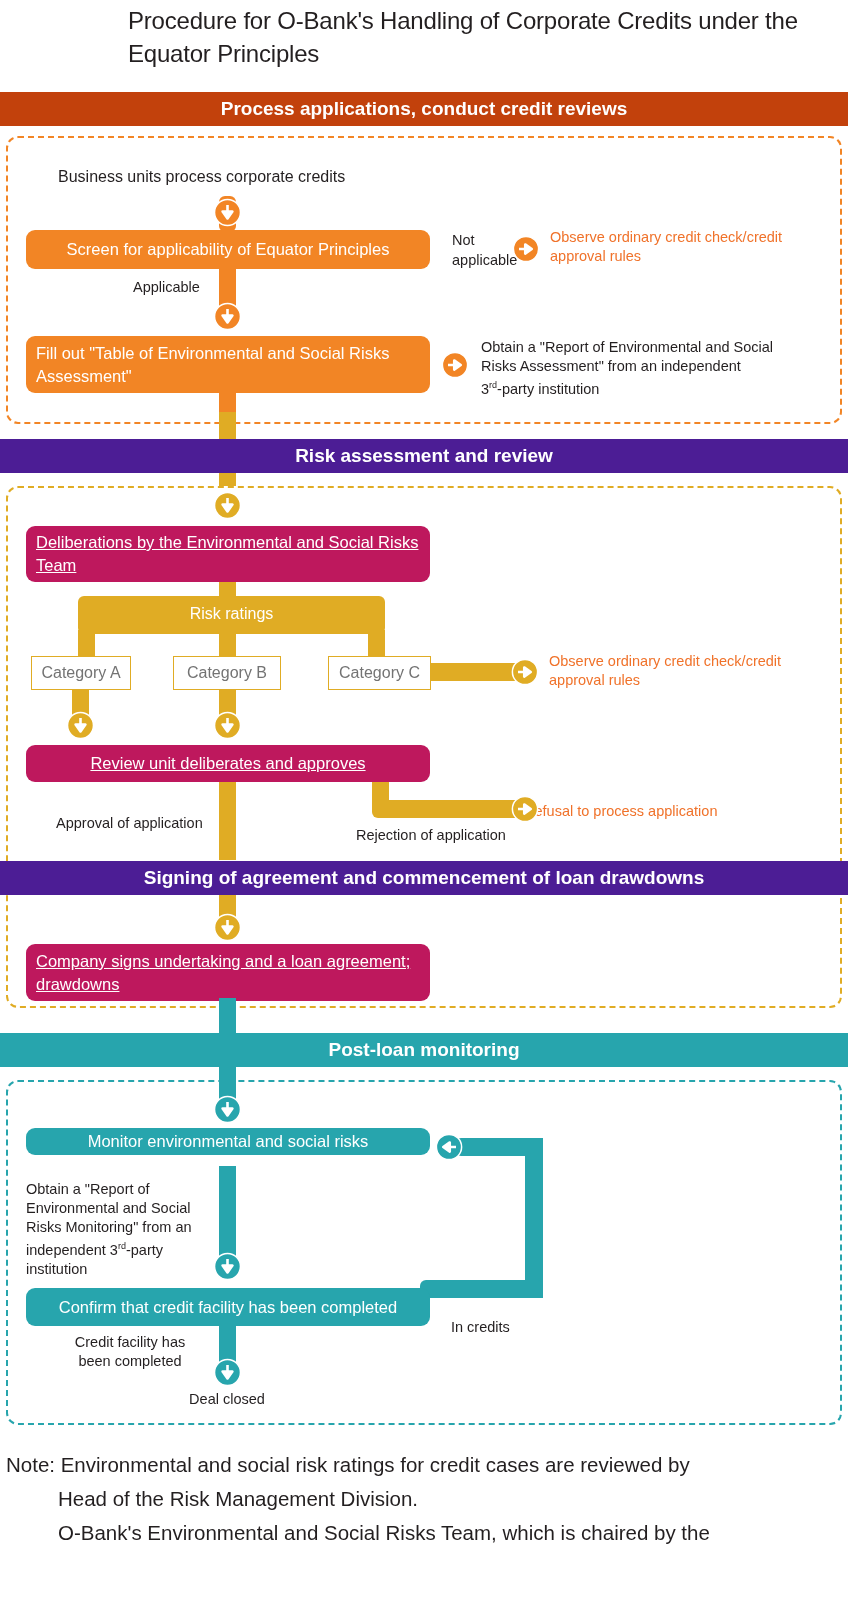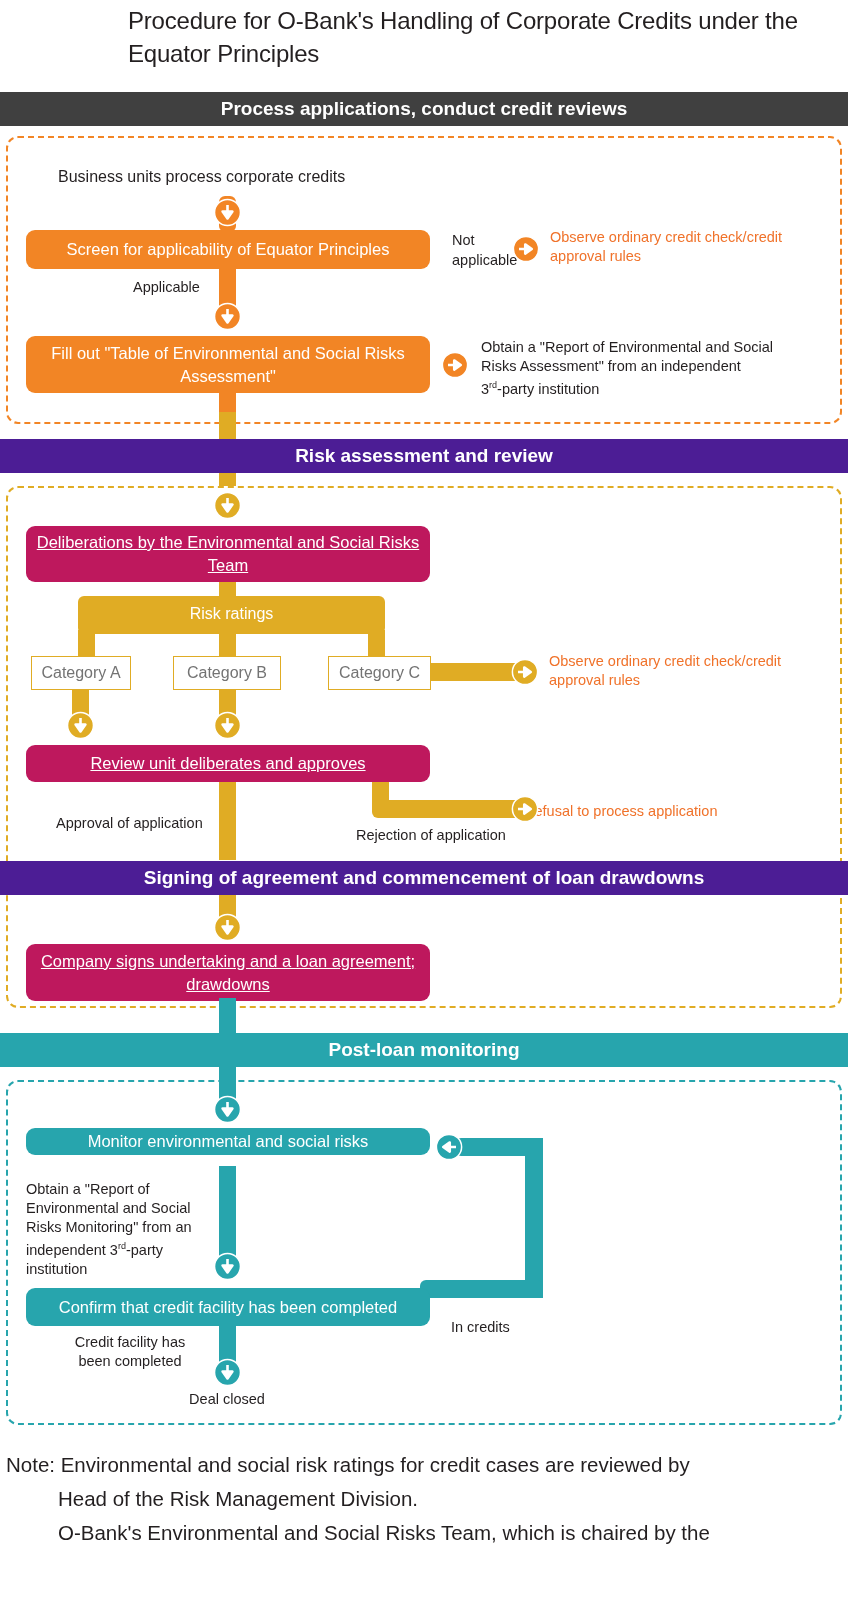--- a/index.html
+++ b/index.html
@@ -19,42 +19,42 @@
     color: #231f20; font-weight: 400;
     letter-spacing: -0.2px;
   }
 
   
   .band {
     position: absolute; left: 0; width: 848px;
     color: #ffffff; font-size: 19px; font-weight: bold;
     text-align: center; line-height: 34px; height: 34px;
   }
-  .band.orange { background: #404040; }
+  .band.orange { background: #c2410c; }
   .band.gold   { background: #4c1d95; }
   .band.teal   { background: #27A5AD; }
 
   
   .dashbox {
     position: absolute; left: 6px; width: 836px;
     border-radius: 12px;
     border: 2px dashed;
     background: transparent;
   }
   .dashbox.orange { border-color: #F28525; }
   .dashbox.gold   { border-color: #E0AC24; }
   .dashbox.teal   { border-color: #27A5AD; }
 
   
   .pbox {
     position: absolute;
     border-radius: 9px;
     color: #ffffff;
     display: flex; align-items: center; justify-content: center;
-    text-align: center;
+    text-align: left;
     font-size: 16.5px; line-height: 23px;
     padding: 4px 10px;
   }
   .pbox.orange { background: #F28525; }
   .pbox.gold   { background: #be185d; text-decoration: underline; }
   .pbox.teal   { background: #27A5AD; }
 
   
   .obox {
     position: absolute;

